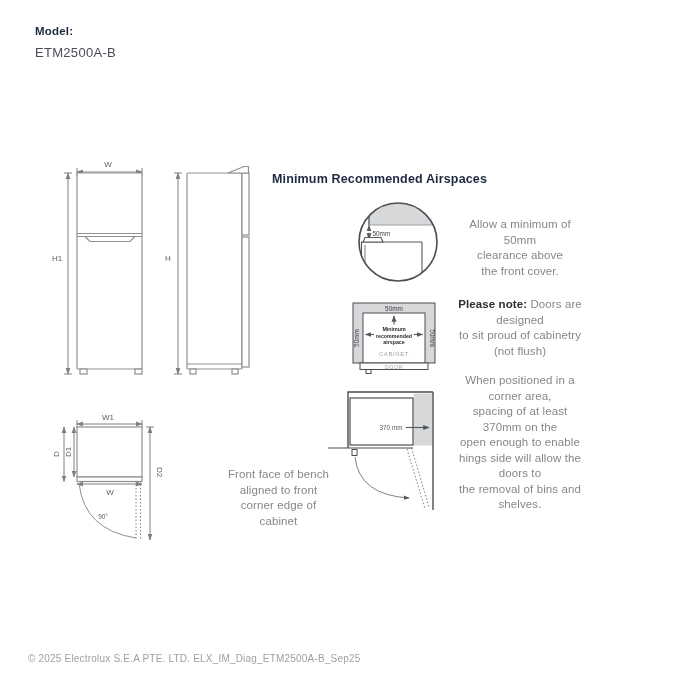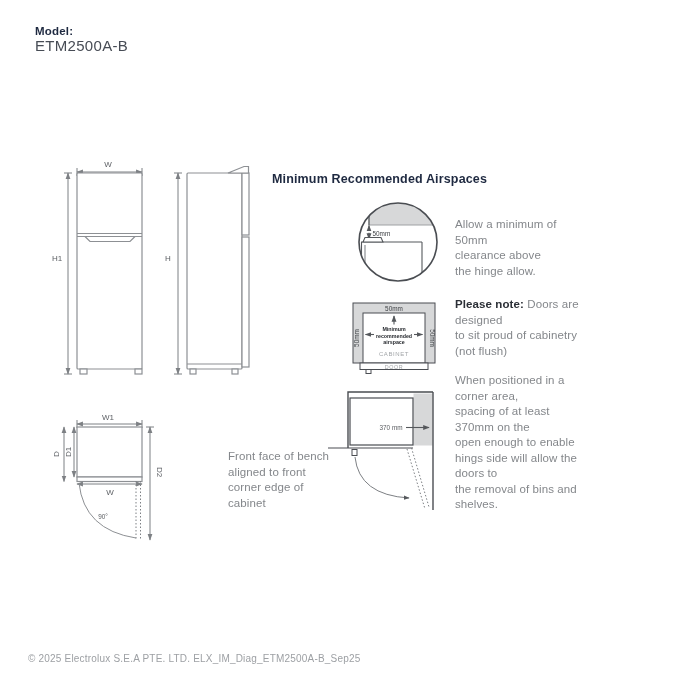--- a/index.html
+++ b/index.html
@@ -3,25 +3,25 @@
 <meta charset="utf-8">
 <style>
   * { margin:0; padding:0; box-sizing:border-box; }
   html,body { background:#ffffff; }
   body { font-family:"Liberation Sans", sans-serif; }
   #canvas { position:relative; width:585px; height:700px; background:#fff; overflow:hidden;text-decoration:underline; }
   .abs { position:absolute; }
   svg { display:block; font-family:"Liberation Sans", sans-serif; }
 
   .model-label { font-size:11.5px; font-weight:700; color:#1e2940; letter-spacing:.2px; }
-  .model-number { font-size:15px; color:#474c55; letter-spacing:.3px; margin-top:0; }
+  .model-number { font-size:13px; color:#474c55; letter-spacing:.3px; margin-top:8px; }
 
   .section-title { font-size:12.5px; font-weight:700; color:#1e2940; letter-spacing:.15px; }
 
-  .body-text { font-size:11.5px; line-height:15.5px; color:#84878b; letter-spacing:.1px; }
+  .body-text { font-size:11.5px; line-height:15.5px; color:#84878b; letter-spacing:.1px;text-align:center; }
   .body-text .bold-dark { color:#2b2f36; font-weight:700; }
 
   .footer-text { font-size:10px; color:#9da0a4; letter-spacing:.2px; }
 
   
   .fridge-line { stroke:#8d9094; stroke-width:1.2; fill:none; }
   .fridge-fill { stroke:#8d9094; stroke-width:1.2; fill:#ffffff; }
   .dim-line   { stroke:#7d8084; stroke-width:1; fill:none; }
   .dim-label  { font-size:8px; fill:#5d6065; }
   .dark-line  { stroke:#55585c; stroke-width:1.1; fill:none; }
@@ -105,21 +105,21 @@
       <line class="dark-line" x1="13.5" y1="48" x2="13.5" y2="86"></line>
       <line class="fridge-line" x1="17" y1="51" x2="17" y2="86"></line>
       <line class="dark-line" x1="74" y1="48" x2="74" y2="86"></line>
     </g>
     <circle cx="50" cy="48" r="39" fill="none" stroke="#4a4d52" stroke-width="1.6"></circle>
   </svg>
 
   <div class="abs body-text" style="left:455px; top:217px;">
     <div>Allow a minimum of 50mm</div>
     <div>clearance above</div>
-    <div>the hinge allow.</div>
+    <div>the front cover.</div>
   </div>
 
   <svg class="abs" style="left:350px; top:298px;" width="100" height="80" viewBox="0 0 100 80">
     <rect x="3" y="5" width="82" height="60" fill="#d7d8d9" stroke="#4a4d52" stroke-width="1"></rect>
     <rect x="13" y="15" width="62" height="50" fill="#ffffff" stroke="#4a4d52" stroke-width="1"></rect>
     <text class="small-dim" x="44" y="12.5" text-anchor="middle">50mm</text>
     <text class="small-dim" text-anchor="middle" transform="translate(8.5,40) rotate(-90)">50mm</text>
     <text class="small-dim" text-anchor="middle" transform="translate(80,40) rotate(90)">50mm</text>
     <line class="dark-line" x1="44" y1="26.5" x2="44" y2="18" marker-end="url(#arrD)"></line>
     <line class="dark-line" x1="24" y1="36.5" x2="15.5" y2="36.5" marker-end="url(#arrD)"></line>
@@ -175,21 +175,21 @@
     <text class="dim-label" x="62" y="93" text-anchor="middle">W</text>
     <line class="dim-line" x1="102" y1="25" x2="102" y2="138" marker-start="url(#arrG)" marker-end="url(#arrG)"></line>
     <line class="dim-line" x1="98" y1="25" x2="106" y2="25"></line>
     <text class="dim-label" text-anchor="middle" transform="translate(109,70) rotate(90)">D2</text>
     <line class="dotted" x1="88" y1="79" x2="88" y2="138"></line>
     <line class="dotted" x1="92.5" y1="79" x2="92.5" y2="138"></line>
     <path d="M31,81 Q36,128 88,136" fill="none" stroke="#8d9094" stroke-width="1"></path>
     <text class="small-dim" x="55" y="117" text-anchor="middle" style="fill:#5a5d61">90°</text>
   </svg>
 
-  <div class="abs body-text" style="left:228px; top:449px;">
+  <div class="abs body-text" style="left:228px; top:467px;">
     <div>Front face of bench</div>
     <div>aligned to front</div>
     <div>corner edge of</div>
     <div>cabinet</div>
   </div>
 
   <div class="abs footer-text" style="left:28px; top:653px;">© 2025 Electrolux S.E.A PTE. LTD.  ELX_IM_Diag_ETM2500A-B_Sep25</div>
 
 </div>
 

